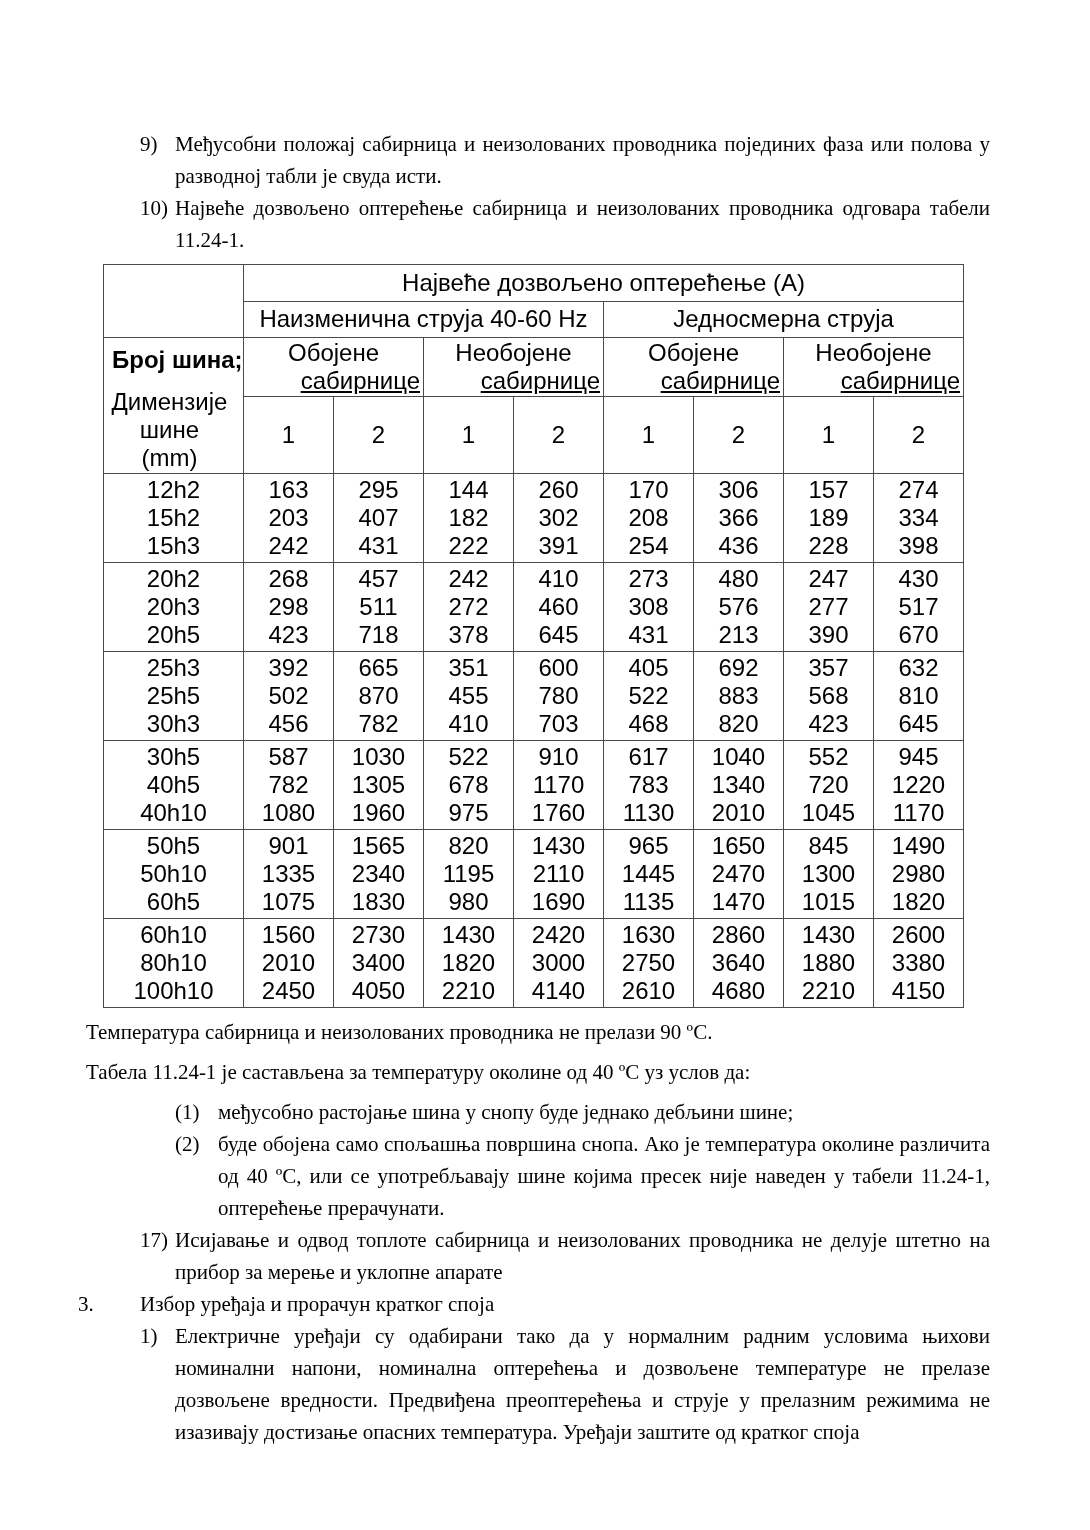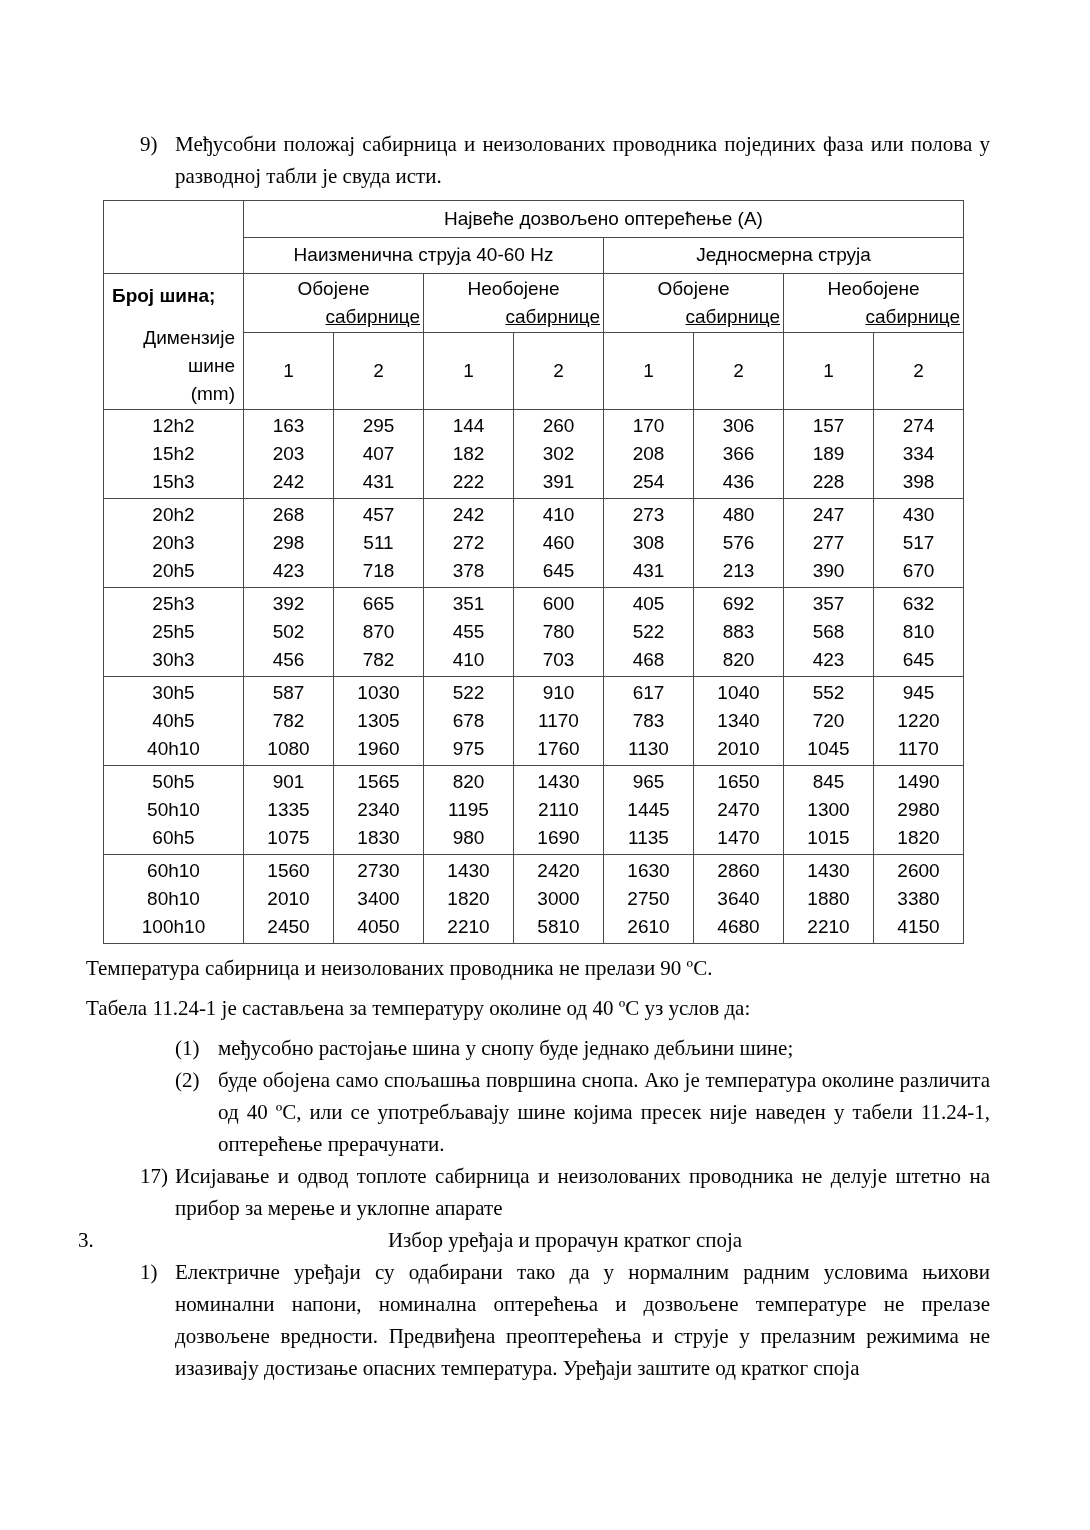--- a/index.html
+++ b/index.html
@@ -9,54 +9,58 @@
     overflow:hidden;position:relative;
   }
   .page{position:absolute;left:78px;top:128px;width:912px;}
   .li{display:flex;margin:0;}
   .li .marker{flex:0 0 35px;}
   .li .body{flex:1;text-align:justify;}
   .li.indent1{margin-left:62px;}
   .li.indent2{margin-left:97px;}
   .li.indent2 .marker{flex:0 0 43px;}
   .li.sec .marker{flex:0 0 62px;}
-  .li.sec .body{text-align:center;}
+  .li.sec .body{text-align:left;}
   .caption{margin-top:12px;margin-left:22px;}
   p.plain{margin:8px;text-align:justify;}
   .below{margin-top:14px;}
 
   table.bus{
     border-collapse:collapse;margin-left:25px;margin-top:8px;
-    font-family:"Liberation Sans", sans-serif;font-size:19px;line-height:28px;
+    font-family:"Liberation Sans", sans-serif;font-size:24px;line-height:28px;
     table-layout:fixed;
   }
   table.bus td{border:1px solid #4a4a4a;padding:0;vertical-align:middle;text-align:center;}
   td.title-cell{height:35px;}
   td.current-cell{height:35px;}
   td.pairhdr{height:58px;vertical-align:middle;}
   td.pairhdr .l1{text-align:center;}
   td.pairhdr .l2{text-align:right;padding-right:3px;text-decoration:underline;}
   td.subcol{height:76px;}
   td.stub-empty{height:72px;}
   td.stubhdr{vertical-align:top;text-align:left;}
   td.stubhdr .line1{padding:6px 0 0 8px;text-align:left;font-weight:bold;}
-  td.stubhdr .dims{margin-top:14px;text-align:right;padding-right:8px;}
+  td.stubhdr .dims{margin-top:14px;text-align:center;padding-right:8px;}
   td.lbl,td.val{height:88px;}
   td.lbl div,td.val div{line-height:28px;}
 </style>
 </head>
 <body>
 
 <div class="page">
 
   <div class="li indent1">
     <div class="marker">9)</div>
     <div class="body">Међусобни положај сабирница и неизолованих проводника појединих фаза или полова у разводној табли је свуда исти.</div>
   </div>
 
+  <div class="li indent1">
+    <div class="marker">10)</div>
+    <div class="body">Највеће дозвољено оптерећење сабирница и неизолованих проводника одговара табели 11.24-1.</div>
+  </div>
 
 
   <table class="bus">
     <colgroup>
       <col style="width:140px">
       <col style="width:90px">
         <col style="width:90px">
         <col style="width:90px">
         <col style="width:90px">
       <col style="width:90px">
@@ -363,21 +367,21 @@
             <div>4050</div>
           </td>
           <td class="val">
             <div>1430</div>
             <div>1820</div>
             <div>2210</div>
           </td>
           <td class="val">
             <div>2420</div>
             <div>3000</div>
-            <div>5810</div>
+            <div>4140</div>
           </td>
           <td class="val">
             <div>1630</div>
             <div>2750</div>
             <div>2610</div>
           </td>
           <td class="val">
             <div>2860</div>
             <div>3640</div>
             <div>4680</div>

